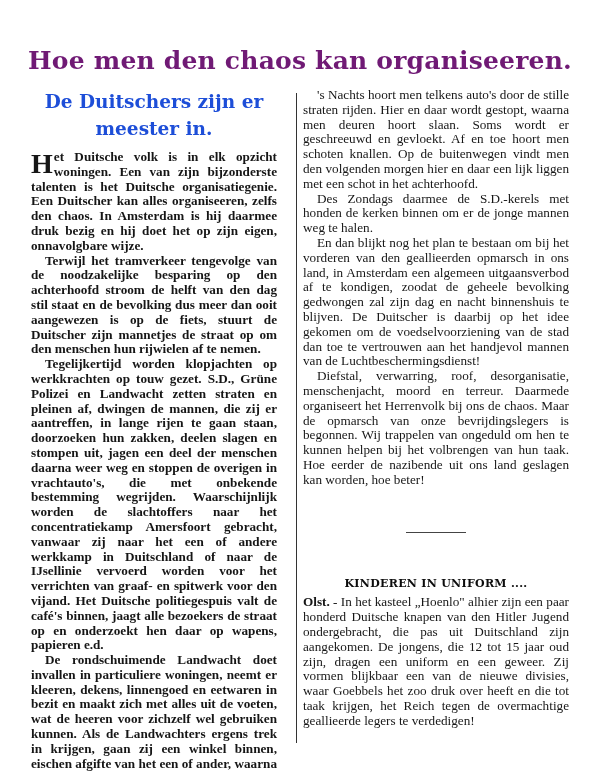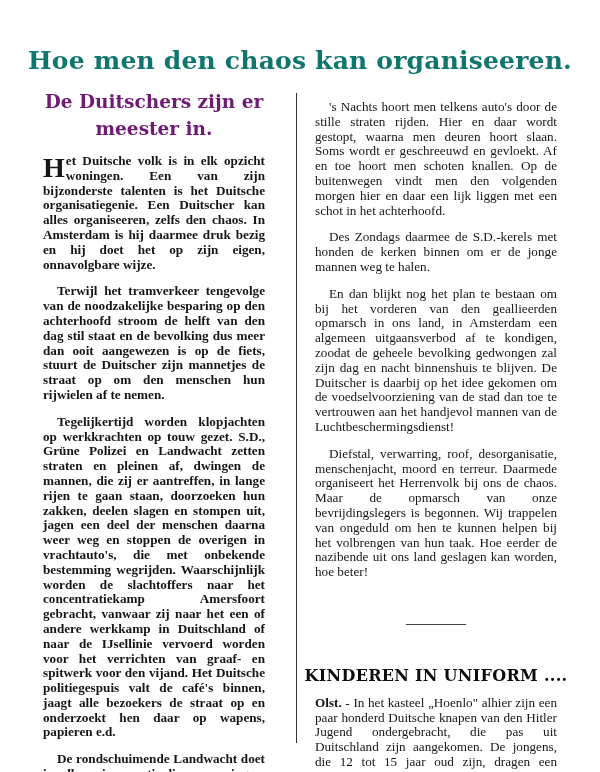--- a/index.html
+++ b/index.html
@@ -1,37 +1,37 @@
 <!DOCTYPE html>
 <html><head>
 <meta charset="utf-8">
 <style>
   html, body { margin: 0; padding: 0; background: #ffffff; }
   body { width: 600px; height: 772px; position: relative; overflow: hidden; color: #111; }
   .page { position: absolute; left: 0; top: 0; width: 600px; height: 772px; background: #fff; }
   .main-title {
     position: absolute; left: 0; top: 46px; width: 600px; text-align: center;
     font-family: "DejaVu Serif", serif; font-weight: bold; font-size: 25px; letter-spacing: 0.2px;
-    color: #0f766e; margin: 0;
+    color: #701a75; margin: 0;
   }
   .col { position: absolute; font-family: "Liberation Serif", serif; font-size: 13.2px; line-height: 14.8px; color: #161616; }
   .col-left { left: 31px; top: 88px; width: 246px; }
   .col-right { left: 303px; top: 88px; width: 266px; }
   .sub-title {
     font-family: "DejaVu Serif", serif; font-weight: bold; font-size: 18.5px; line-height: 27px;
-    text-align: center; margin: 0 0 8px 0; color: #701a75;
+    text-align: center; margin: 0 0 8px 0; color: #1d4ed8;
   }
-  .para { margin: 12px; text-align: justify; text-indent: 14px; }
+  .para { margin: 0; text-align: justify; text-indent: 14px; }
   .para.bold { font-weight: bold; }
   .para.first { text-indent: 0; }
   .dropcap { font-size: 28px; line-height: 20px; float: left; margin: 4px 1px 0 0; font-family: "Liberation Serif", serif; }
   .col-divider { position: absolute; left: 296px; top: 93px; width: 1px; height: 650px; background: #333; }
   .rule { width: 60px; height: 1px; background: #444; margin: 44px auto 44px auto; }
   .section-head {
-    font-family: "DejaVu Serif", serif; font-weight: bold; font-size: 16px; text-align: center;
+    font-family: "DejaVu Serif", serif; font-weight: bold; font-size: 11px; text-align: center;
     margin: 0 0 4px 0; letter-spacing: 0.3px; color: #0d0d0d;
   }
   .byline { font-weight: bold; }
   .para.noindent { text-indent: 0; }
 </style>
 </head>
 <body>
 
 <div class="page">
   <h1 class="main-title">Hoe men den chaos kan organiseeren.</h1>

